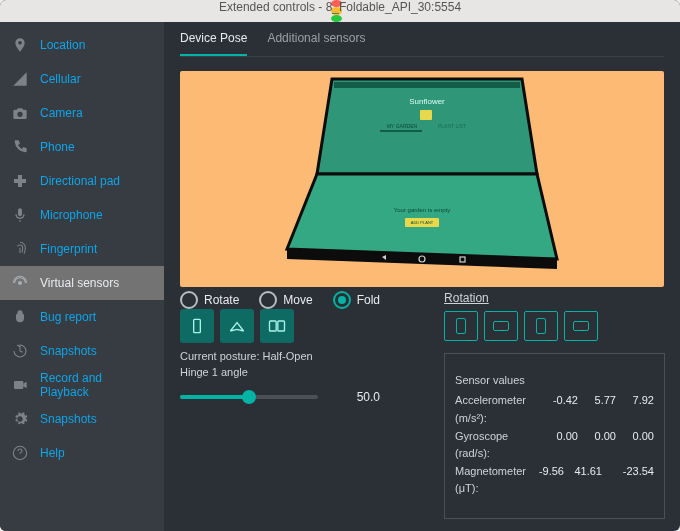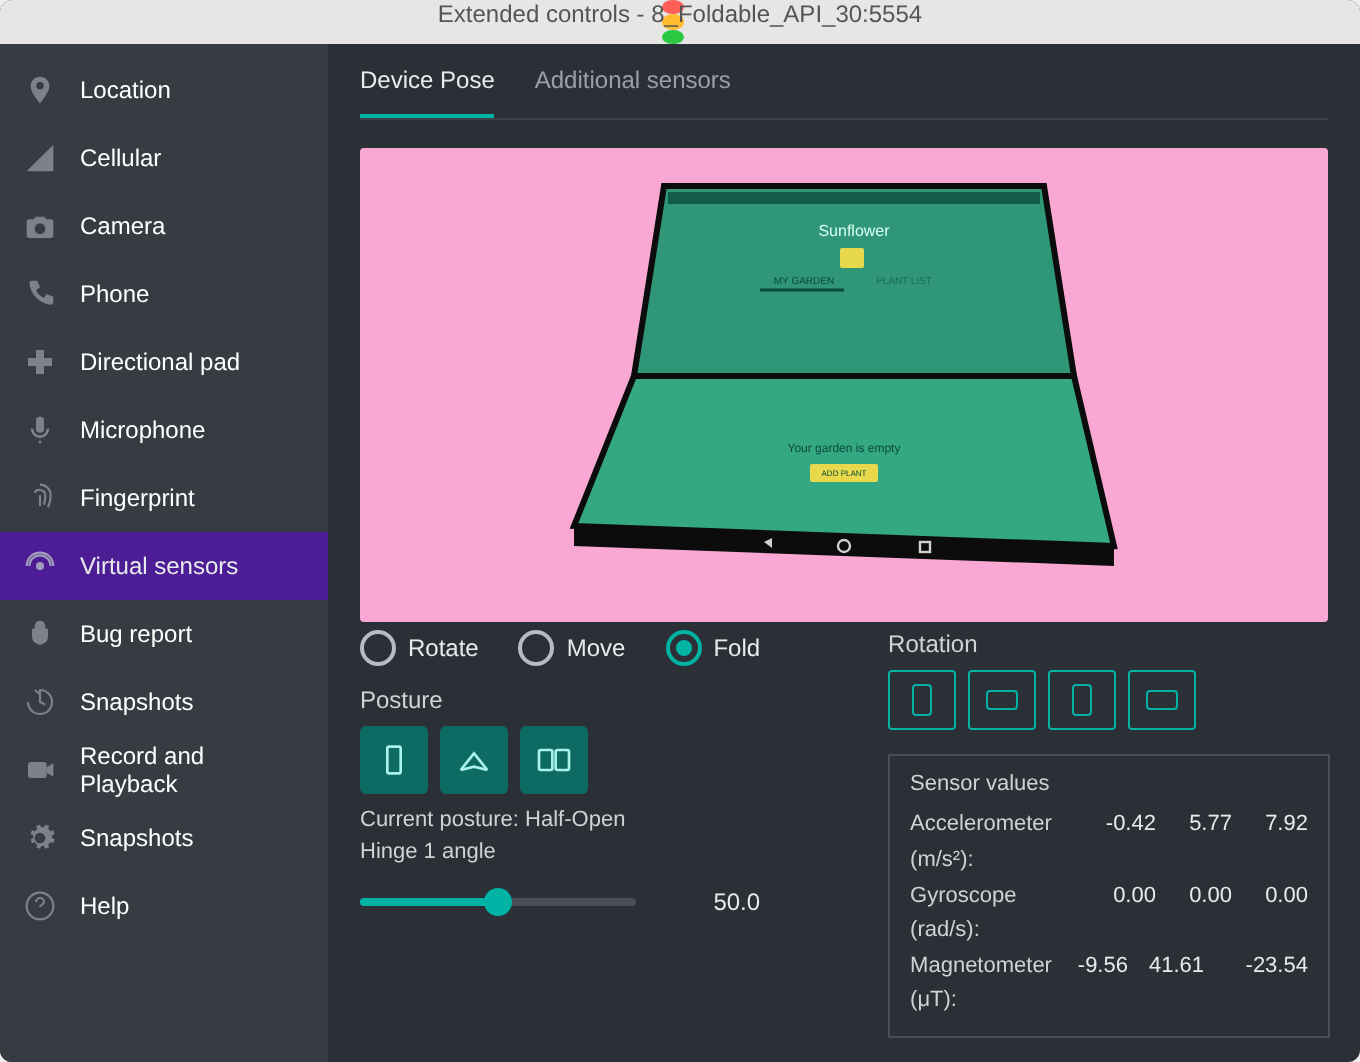--- a/index.html
+++ b/index.html
@@ -6,57 +6,57 @@
   body { background: #f0f0f0; width: 680px; height: 531px; overflow: hidden; }
   .window { width: 680px; height: 531px; background: #2b3036; border-radius: 6px; overflow: hidden; display: flex; flex-direction: column; }
   .titlebar { height: 22px; background: #e8e6e4; display: flex; align-items: center; padding: 0 8px; position: relative; flex-direction: column; }
   .tl-btn { width: 11px; height: 11px; border-radius: 50%; margin-right: 7px; }
   .tl-red { background: #ff5f57; }
   .tl-yellow { background: #febc2e; }
   .tl-green { background: #28c840; }
   .titlebar-title { position: absolute; left: 0; right: 0; text-align: center; font-size: 12px; color: #555; }
   .body { flex: 1; display: flex; min-height: 0; }
   .sidebar { width: 164px; background: #363c42; display: flex; flex-direction: column; padding-top: 6px; overflow-y: auto; }
-  .side-item { display: flex; align-items: center; height: 34px; padding: 0 12px; color: #ffffff; font-size: 12px; cursor: pointer; }
-  .side-item.active { background: #4c1d95; color: #e8eaed; }
+  .side-item { display: flex; align-items: center; height: 34px; padding: 0 12px; color: #0ea5e9; font-size: 12px; cursor: pointer; }
+  .side-item.active { background: #737373; color: #e8eaed; }
   .side-item .icon { width: 16px; height: 16px; margin-right: 12px; opacity: 0.55; display:flex; align-items:center; justify-content:center; }
   .side-item.active .icon { opacity: 0.8; }
   .side-item svg { width:16px; height:16px; fill:#b6bcc2; }
   .main { flex: 1; display: flex; flex-direction: column; padding: 0 16px 12px 16px; min-width: 0; }
   .tabs { display: flex; align-items: flex-start; height: 42px; border-bottom: 1px solid #3a4047; }
   .tab { font-size: 12px; color: #9aa0a6; height: 100%; display:flex; align-items:center; margin-right: 20px; cursor:pointer; border-bottom: 2px solid transparent; }
   .tab.active { color: #e8eaed; border-bottom-color: #00b3a4; }
-  .preview { margin-top: 14px; height: 260px; background: #f9a8d4; border-radius: 2px; display:flex; align-items:center; justify-content:center; overflow:hidden; }
+  .preview { margin-top: 14px; height: 260px; background: #fdba74; border-radius: 2px; display:flex; align-items:center; justify-content:center; overflow:hidden; }
   .controls-row { display:flex; align-items:flex-start; margin-top: 4px; gap: 42px; }
   .left-col { flex: 1; }
   .modes { display:flex; align-items:center; gap: 20px; }
   .mode { display:flex; align-items:center; gap:6px; cursor:pointer; }
   .radio { width:18px; height:18px; border-radius:50%; border:2px solid #b6bcc2; display:flex; align-items:center; justify-content:center; }
   .mode.sel .radio { border-color:#00b3a4; }
   .radio .dot { width:8px; height:8px; border-radius:50%; background:#00b3a4; display:none; }
   .mode.sel .dot { display:block; }
   .mode span { font-size:12px; color:#e8eaed; }
   .section-label { font-size:12px; color:#cfd3d7; margin-top:10px; margin-bottom:6px; }
   .posture-btns { display:flex; gap:6px; }
   .pill { width:34px; height:34px; border-radius:3px; background:#0e6b63; display:flex; align-items:center; justify-content:center; cursor:pointer; }
   .pill svg { width:20px; height:20px; stroke:#a9f3eb; fill:none; stroke-width:1.6; }
   .subtxt { font-size:11px; color:#cfd3d7; margin-top:6px; line-height:1.4; }
   .slider-row { display:flex; align-items:center; margin-top:10px; }
   .slider { flex:1; height:4px; background:#4a5058; border-radius:2px; position:relative; cursor:pointer; }
   .slider .fill { position:absolute; left:0; top:0; bottom:0; width:50%; background:#00b3a4; border-radius:2px; }
   .slider .knob { position:absolute; left:50%; top:50%; width:14px; height:14px; background:#00b3a4; border-radius:50%; transform:translate(-50%,-50%); }
   .slider-val { width:52px; text-align:right; font-size:12px; color:#e8eaed; margin-left:10px; }
   .right-col { width:232px; margin-left:22px; }
-  .rot-label { font-size:12px; color:#cfd3d7; margin-bottom:6px; }
+  .rot-label { font-size:12px; color:#cfd3d7; margin-bottom:6px;text-decoration:underline; }
   .rot-btns { display:flex; gap:6px; }
   .rot-btn { width:34px; height:30px; border:1px solid #00b3a4; border-radius:2px; display:flex; align-items:center; justify-content:center; cursor:pointer; }
   .rot-btn .shape { border:1.5px solid #00b3a4; }
   .rot-btn .p { width:10px; height:16px; border-radius:2px; }
   .rot-btn .l { width:16px; height:10px; border-radius:2px; }
-  .sensor-box { margin-top:12px; border:1px solid #4a5058; padding:8px 10px; font-size:11px; color:#cfd3d7; }
+  .sensor-box { margin-top:12px; border:1px solid #4a5058; padding:20px 10px; font-size:11px; color:#cfd3d7; }
   .sensor-title { margin-bottom:6px; }
   .sensor-row { display:flex; align-items:baseline; line-height:1.6; }
   .sensor-row .lbl { flex:1; }
   .sensor-row .v { width:38px; text-align:right; color:#e8eaed; }
   .sensor-row .v2 { width:52px; text-align:right; color:#e8eaed; }
   
   .device { width:300px; height:210px; position:relative; transform-style:preserve-3d; perspective:800px; }
 </style>
 </head>
 <body>
@@ -229,21 +229,20 @@
               <span>Move</span>
             </div>
             <div class="mode sel">
               <div class="radio">
                   <div class="dot"></div>
                 </div>
               <span>Fold</span>
             </div>
           </div>
 
-          <div class="section-label">Posture</div>
 
           <div class="posture-btns">
             <div class="pill">
               <svg viewBox="0 0 24 24">
                   <rect x="8" y="4" width="8" height="16" rx="1"></rect>
                 </svg>
             </div>
             <div class="pill">
               <svg viewBox="0 0 24 24">
                   <path d="M4 18l8-2 8 2M4 18l8-10 8 10"></path>

